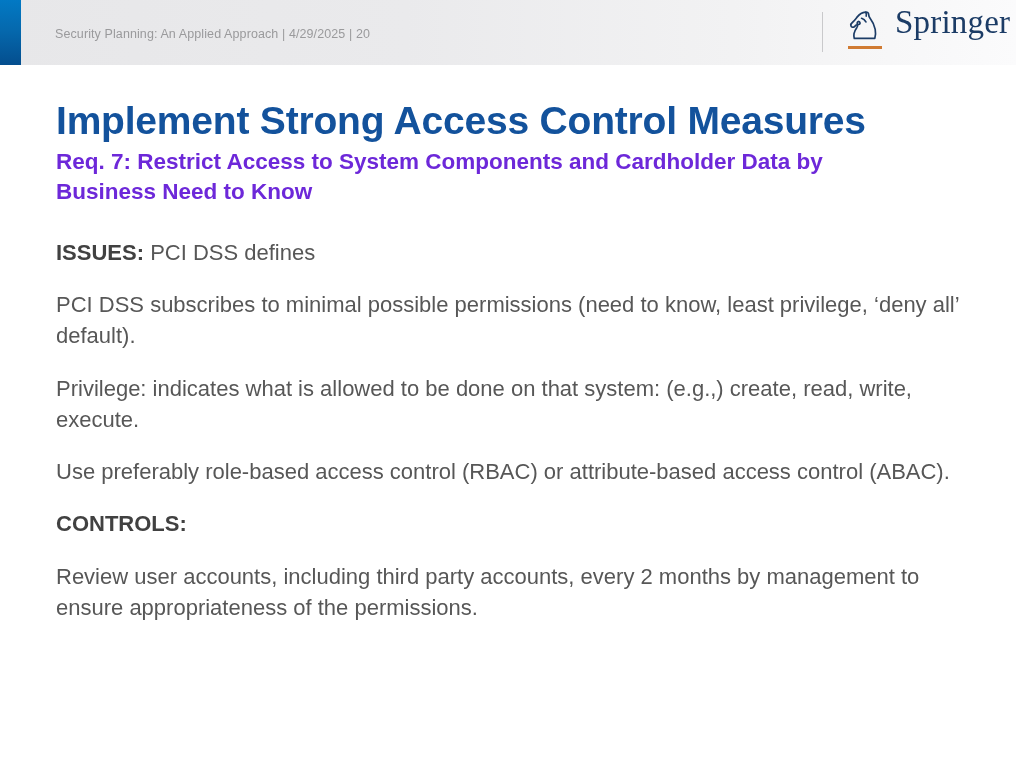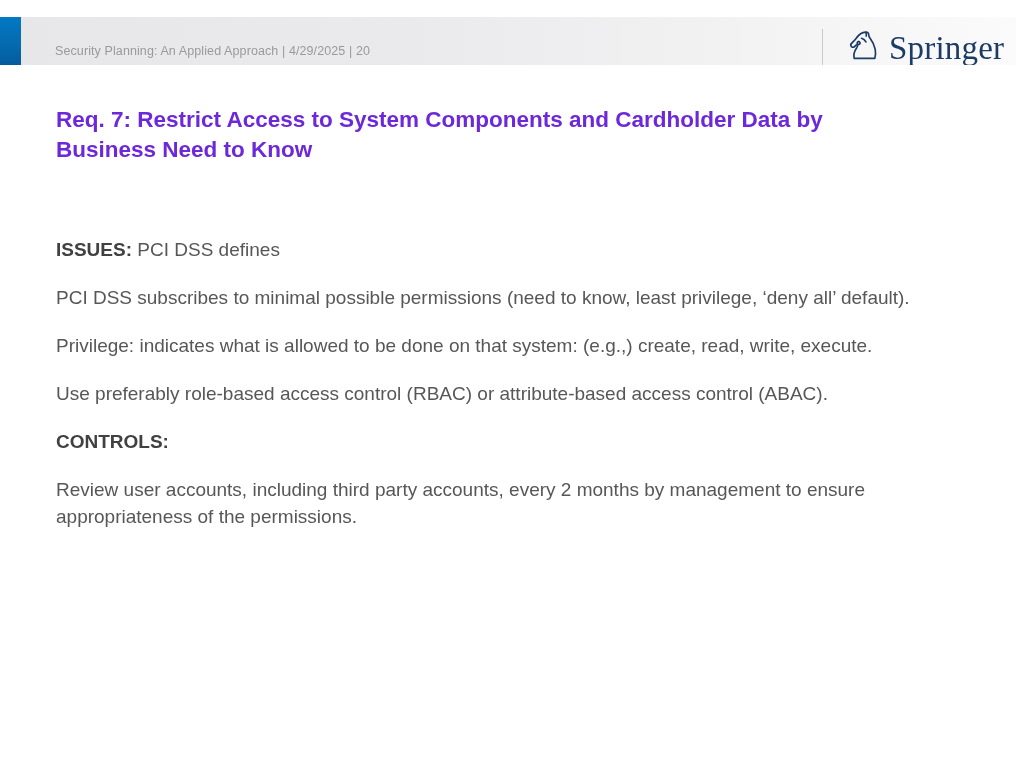--- a/index.html
+++ b/index.html
@@ -11,21 +11,21 @@
     height: 768px;
     background: #ffffff;
     font-family: "Liberation Sans", sans-serif;
     overflow: hidden;
     position: relative;
   }
 
   
   .slide-header {
     position: absolute;
-    top: 17px;
+    top: 0;
     left: 0;
     width: 1016px;
     height: 65px;
     background: linear-gradient(to right, #e7e7e9 0%, #eaeaec 40%, #f2f2f3 72%, #fbfbfc 100%);
   }
   .header-accent-bar {
     position: absolute;
     top: 0;
     left: 0;
     width: 21px;
@@ -50,22 +50,22 @@
     width: 1px;
     height: 40px;
     background: #c9c9cb;
   }
   .brand-logo {
     position: absolute;
     left: 844px;
     top: 7px;
     height: 50px;
     display: flex;
-    align-items: center;
-    gap: 3px;
+    align-items: flex-start;
+    gap: 9px;
   }
   .knight-mark {
     position: relative;
     width: 42px;
     height: 44px;
     display: flex;
     flex-direction: column;
     align-items: center;
     justify-content: flex-end;
     padding-bottom: 2px;
@@ -121,21 +121,21 @@
     max-width: 860px;
   }
 
   .content-block {
     position: absolute;
     left: 56px;
     top: 172px;
     width: 915px;
   }
   .para {
-    font-size: 19px;
+    font-size: 22px;
     color: #575757;
     line-height: 1.42;
     margin: 0 0 21px 0;
   }
   .para:last-child { margin-bottom: 0; }
   .para-label {
     font-weight: bold;
     color: #414141;
   }
 </style>
@@ -168,20 +168,21 @@
       </svg>
       <div class="knight-underline"></div>
     </div>
     <div class="brand-wordmark">Springer</div>
   </div>
 </div>
 
 <div class="slide-body">
 
   <div class="title-block">
+    <h1 class="slide-title">Implement Strong Access Control Measures</h1>
     <h2 class="slide-subtitle">Req. 7: Restrict Access to System Components and Cardholder Data by Business Need to Know</h2>
   </div>
 
   <div class="content-block">
 
     <p class="para">
       <span class="para-label">ISSUES:</span>
       <span>PCI DSS defines</span>
     </p>
 

